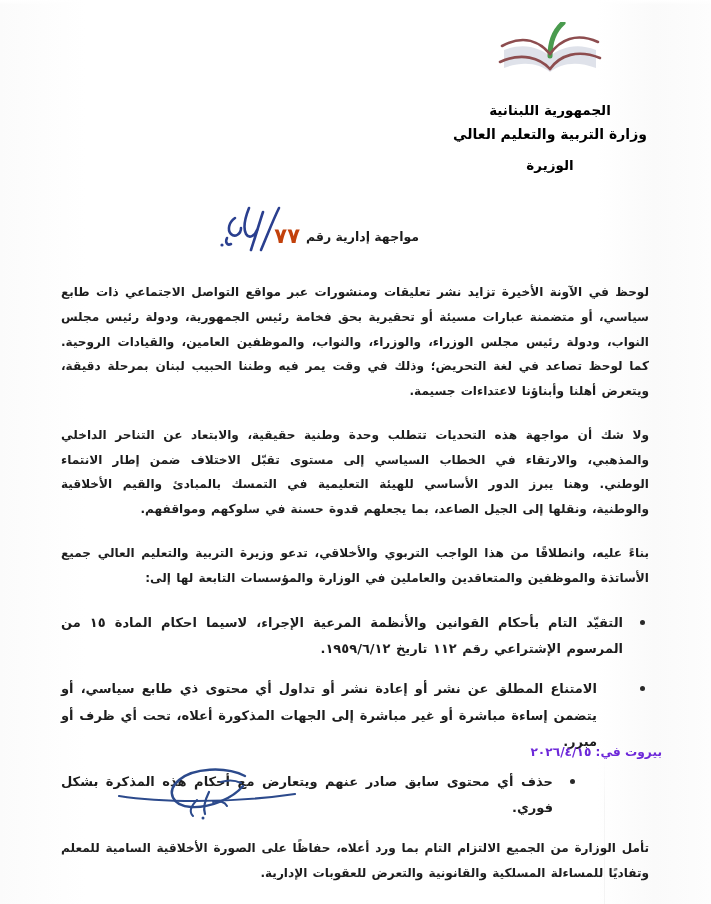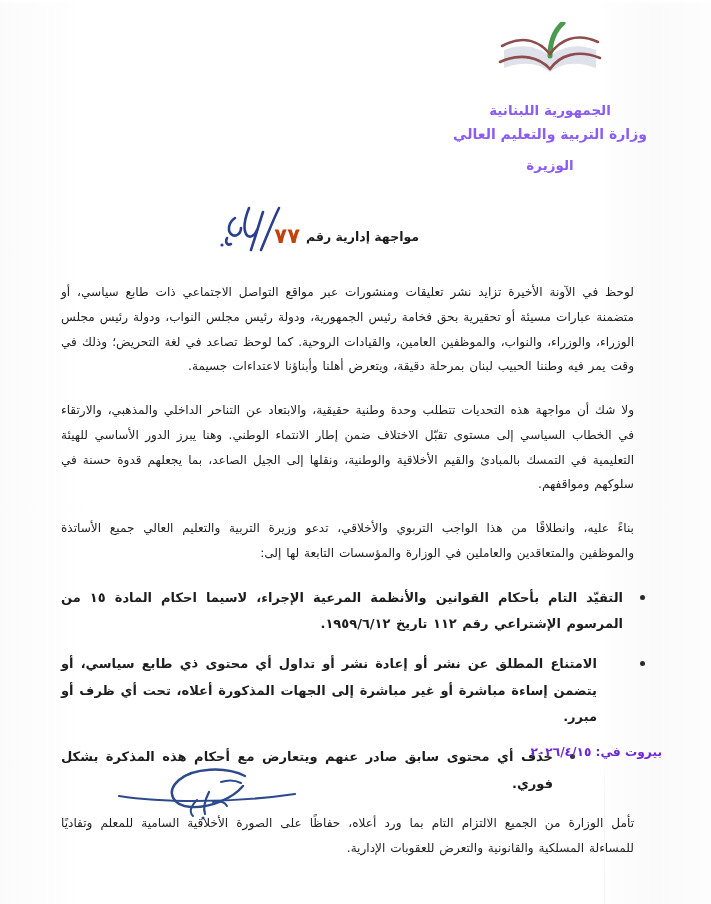--- a/index.html
+++ b/index.html
@@ -52,21 +52,21 @@
     width: 120px;
     height: 62px;
     margin: 0 auto 16px auto;
     position: relative;
   }
   .logo svg { display: block; width: 120px; height: 62px; }
 
   .lh-line {
     font-family: "DejaVu Sans", "Liberation Sans", sans-serif;
     font-weight: bold;
-    color: #8b5cf6;
+    color: #000000;
     line-height: 1.55;
     letter-spacing: 0px;
   }
   .lh-country { font-size: 13.5px; }
   .lh-ministry { font-size: 14px; margin-top: 3px; }
   .lh-role { font-size: 13.5px; margin-top: 9px; }
 
   
   .memo-line {
     position: absolute;
@@ -105,25 +105,25 @@
   
   .body-block {
     position: absolute;
     top: 280px;
     right: 62px;
     width: 588px;
     text-align: justify;
     text-align-last: right;
   }
   p.para {
-    margin: 0 15px 19px 0;
+    margin: 0 0 19px 0;
     font-size: 12.1px;
     line-height: 2.05;
     color: #1d1d1d;
-    font-weight: 400;
+    font-weight: 700;
     text-align: justify;
     text-align-last: right;
     word-spacing: 1px;
   }
   p.para:last-child { margin-bottom: 0; }
 
   ul.clauses {
     list-style: none;
     margin: 4px 0 14px 0;
     padding: 0;

